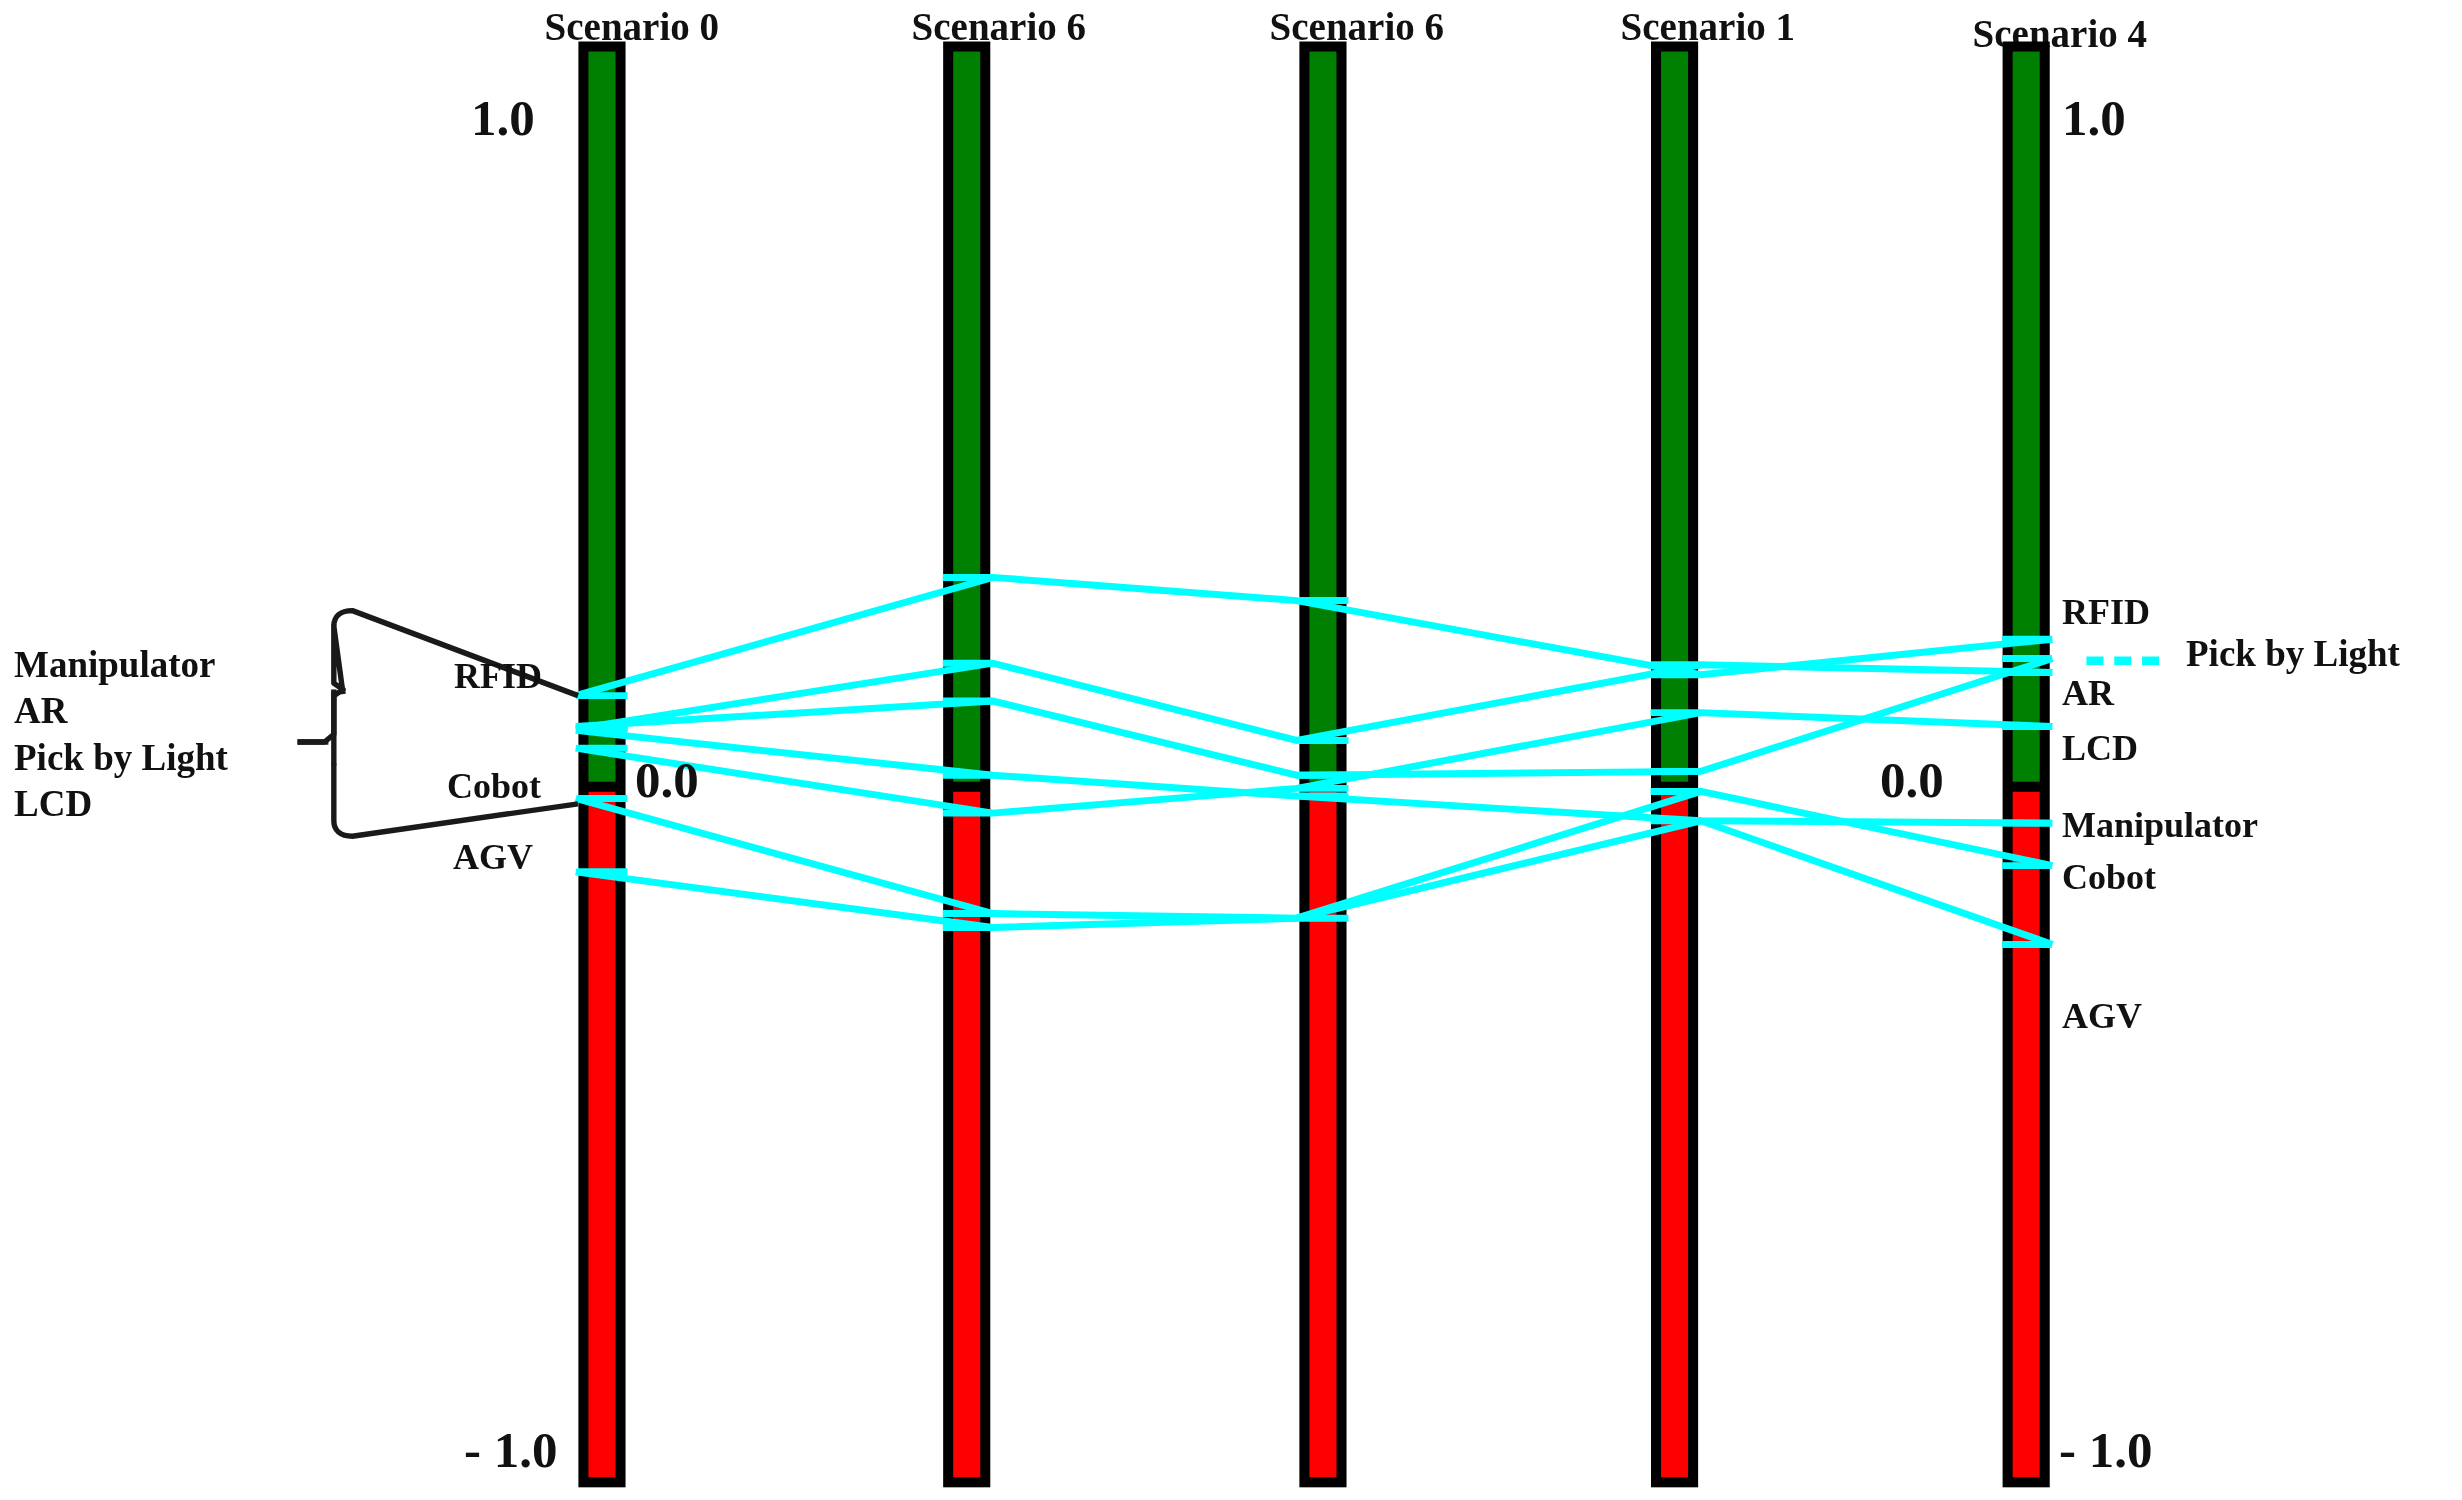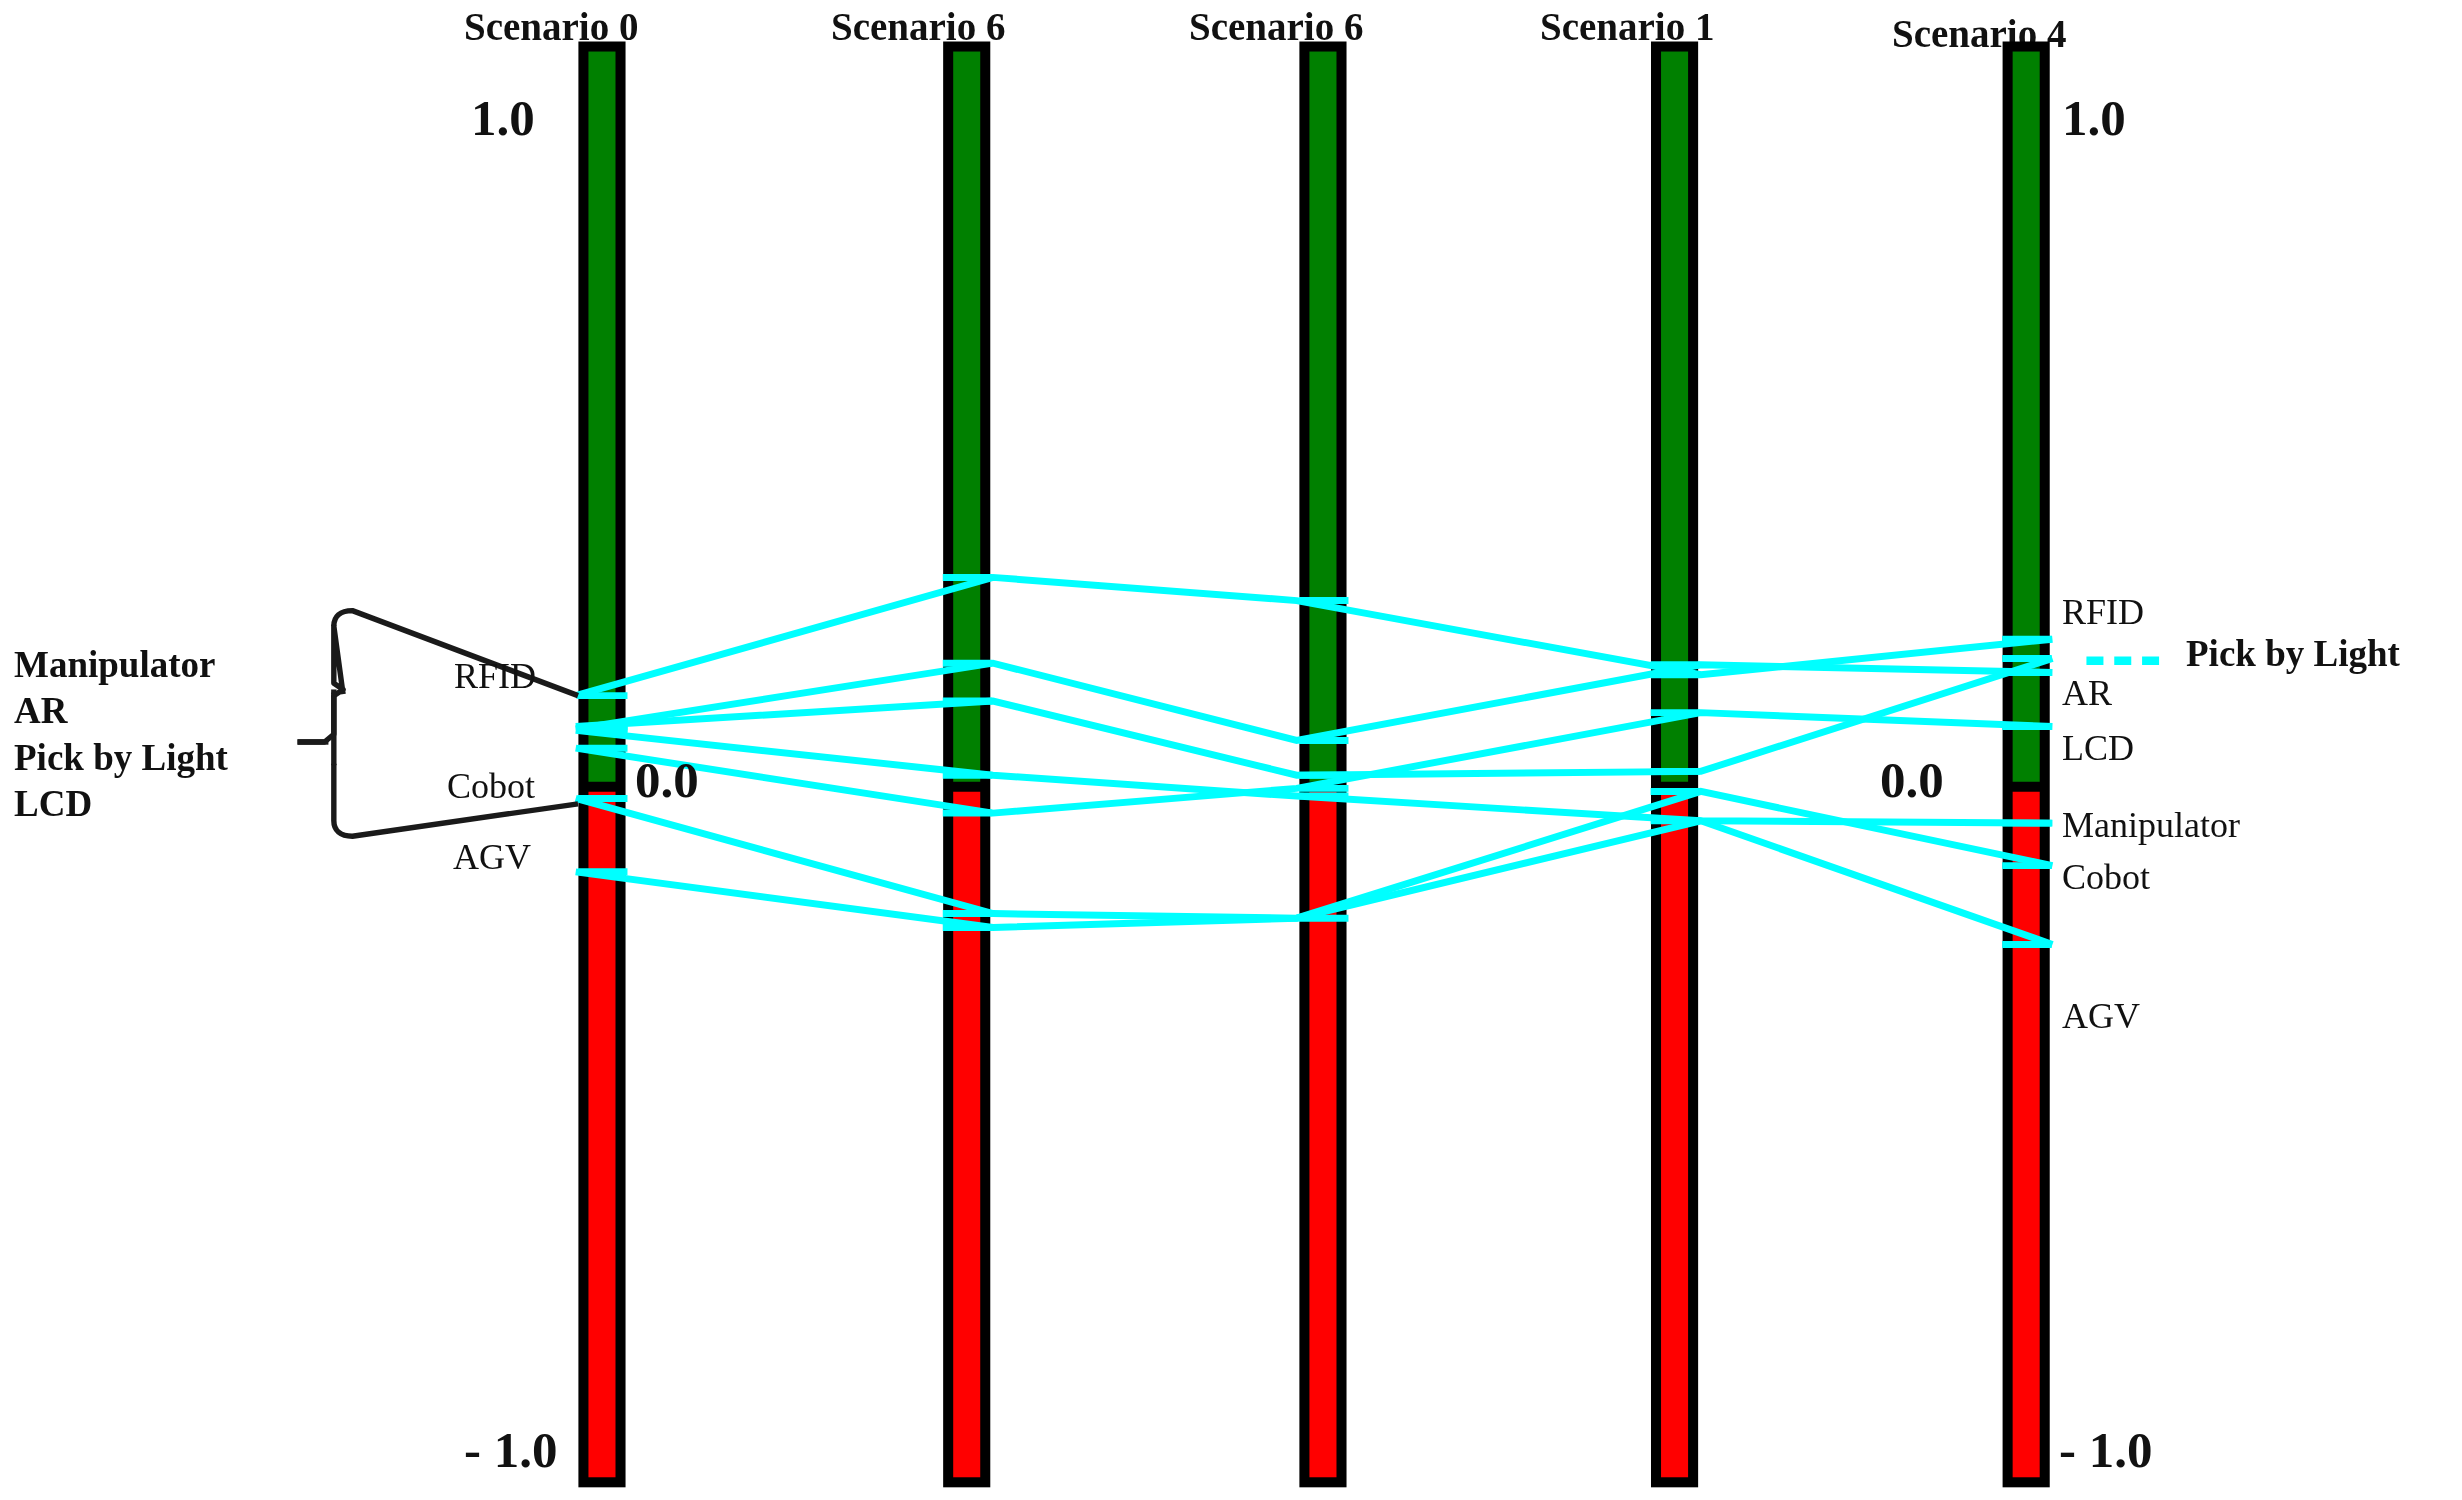--- a/index.html
+++ b/index.html
@@ -1,23 +1,23 @@
 <!DOCTYPE html>
 <html style="font-size:12.4px"><head>
 <meta charset="utf-8">
 <style>
   html,body{margin:0;padding:0;background:#ffffff;}
   body{width:2462px;height:1501px;position:relative;overflow:hidden;
        font-family:"Liberation Serif","DejaVu Serif",serif;}
   #stage{position:absolute;left:0;top:0;width:2462px;height:1501px;background:#fff;}
   svg.layer{position:absolute;left:0;top:0;width:2462px;height:1501px;}
   .axis-title{position:absolute;font-size:39px;font-weight:700;color:#111;
-              white-space:nowrap;text-align:left;}
+              white-space:nowrap;text-align:right;}
   .scale-lab{position:absolute;font-size:51px;font-weight:700;color:#111;white-space:nowrap;}
-  .tick-lab{position:absolute;font-size:36px;font-weight:400;color:#111;white-space:nowrap;}
+  .tick-lab{position:absolute;font-size:36px;font-weight:700;color:#111;white-space:nowrap;}
   .left-lab{position:absolute;font-size:37px;font-weight:700;color:#111;white-space:nowrap;}
   .legend-lab{position:absolute;font-size:37px;font-weight:700;color:#111;white-space:nowrap;}
 </style>
 </head>
 <body>
 
 <div id="stage">
 
   <div class="axis-title" style="left:464px;top:3.9px;width:255px;">Scenario 0</div>
   <div class="axis-title" style="left:831px;top:3.9px;width:255px;">Scenario 6</div>

